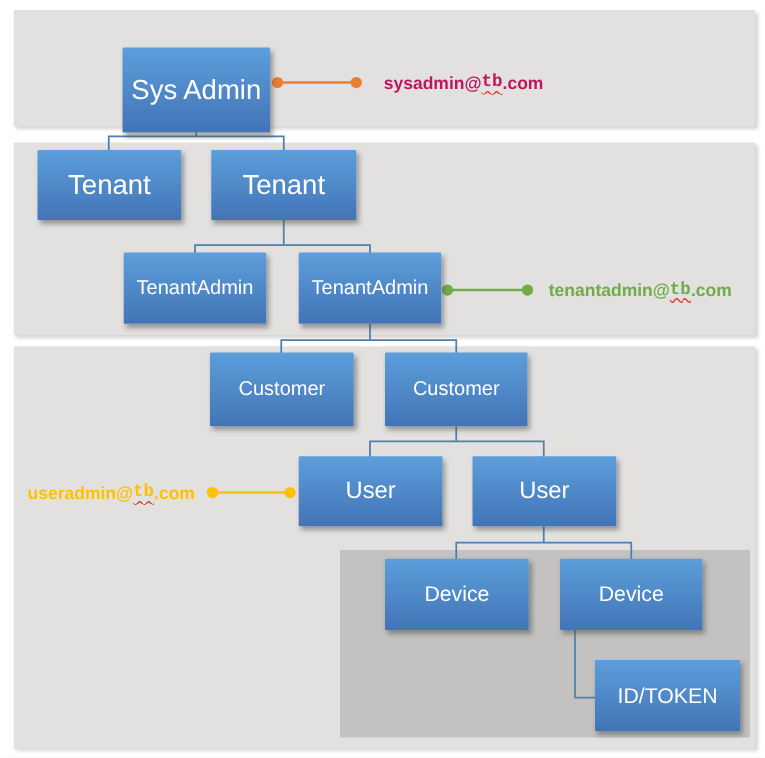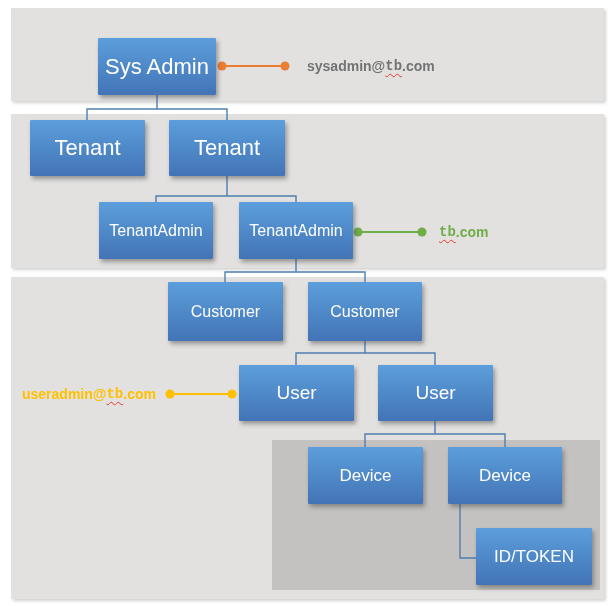--- a/index.html
+++ b/index.html
@@ -23,21 +23,21 @@
   
   .overlay{position:absolute;left:0;top:0;}
   
   .node{
     position:absolute;display:flex;align-items:center;justify-content:center;
     color:var(--node-text,#fff);
     background:linear-gradient(180deg,var(--node-fill-top,#5c9edb),var(--node-fill-bottom,#4274b6));
     box-shadow:2px 3px 4px rgba(75,75,75,.5);
     border-radius:1px;text-align:center;
   }
-  .n0 {left:98px; top:38px; width:118px;height:57px;font-size:22px;}
+  .n0 {left:98px; top:38px; width:118px;height:68px;font-size:22px;}
   .n1 {left:30px; top:120px;width:115px;height:56px;font-size:22px;}
   .n2 {left:169px;top:120px;width:116px;height:56px;font-size:22px;}
   .n3 {left:99px; top:202px;width:114px;height:57px;font-size:16px;}
   .n4 {left:239px;top:202px;width:114px;height:57px;font-size:16px;}
   .n5 {left:168px;top:282px;width:115px;height:59px;font-size:16px;}
   .n6 {left:308px;top:282px;width:114px;height:59px;font-size:16px;}
   .n7 {left:239px;top:365px;width:115px;height:56px;font-size:19px;}
   .n8 {left:378px;top:365px;width:115px;height:56px;font-size:19px;}
   .n9 {left:308px;top:447px;width:115px;height:57px;font-size:17px;}
   .n10{left:448px;top:447px;width:114px;height:57px;font-size:17px;}
@@ -128,26 +128,27 @@
   <div class="node n9">
     <span>Device</span>
   </div>
   <div class="node n10">
     <span>Device</span>
   </div>
   <div class="node n11">
     <span>ID/TOKEN</span>
   </div>
 
-  <div class="email e0" style="color: #737373;">
+  <div class="email e0" style="color: #be185d;">
     <span>sysadmin@</span>
       <span class="sq">tb</span>
       <span>.com</span>
   </div>
   <div class="email e1" style="color: rgb(112, 173, 71);">
+    <span>tenantadmin@</span>
       <span class="sq">tb</span>
       <span>.com</span>
   </div>
   <div class="email e2" style="color: rgb(255, 192, 0);">
     <span>useradmin@</span>
       <span class="sq">tb</span>
       <span>.com</span>
   </div>
 
 </div>

